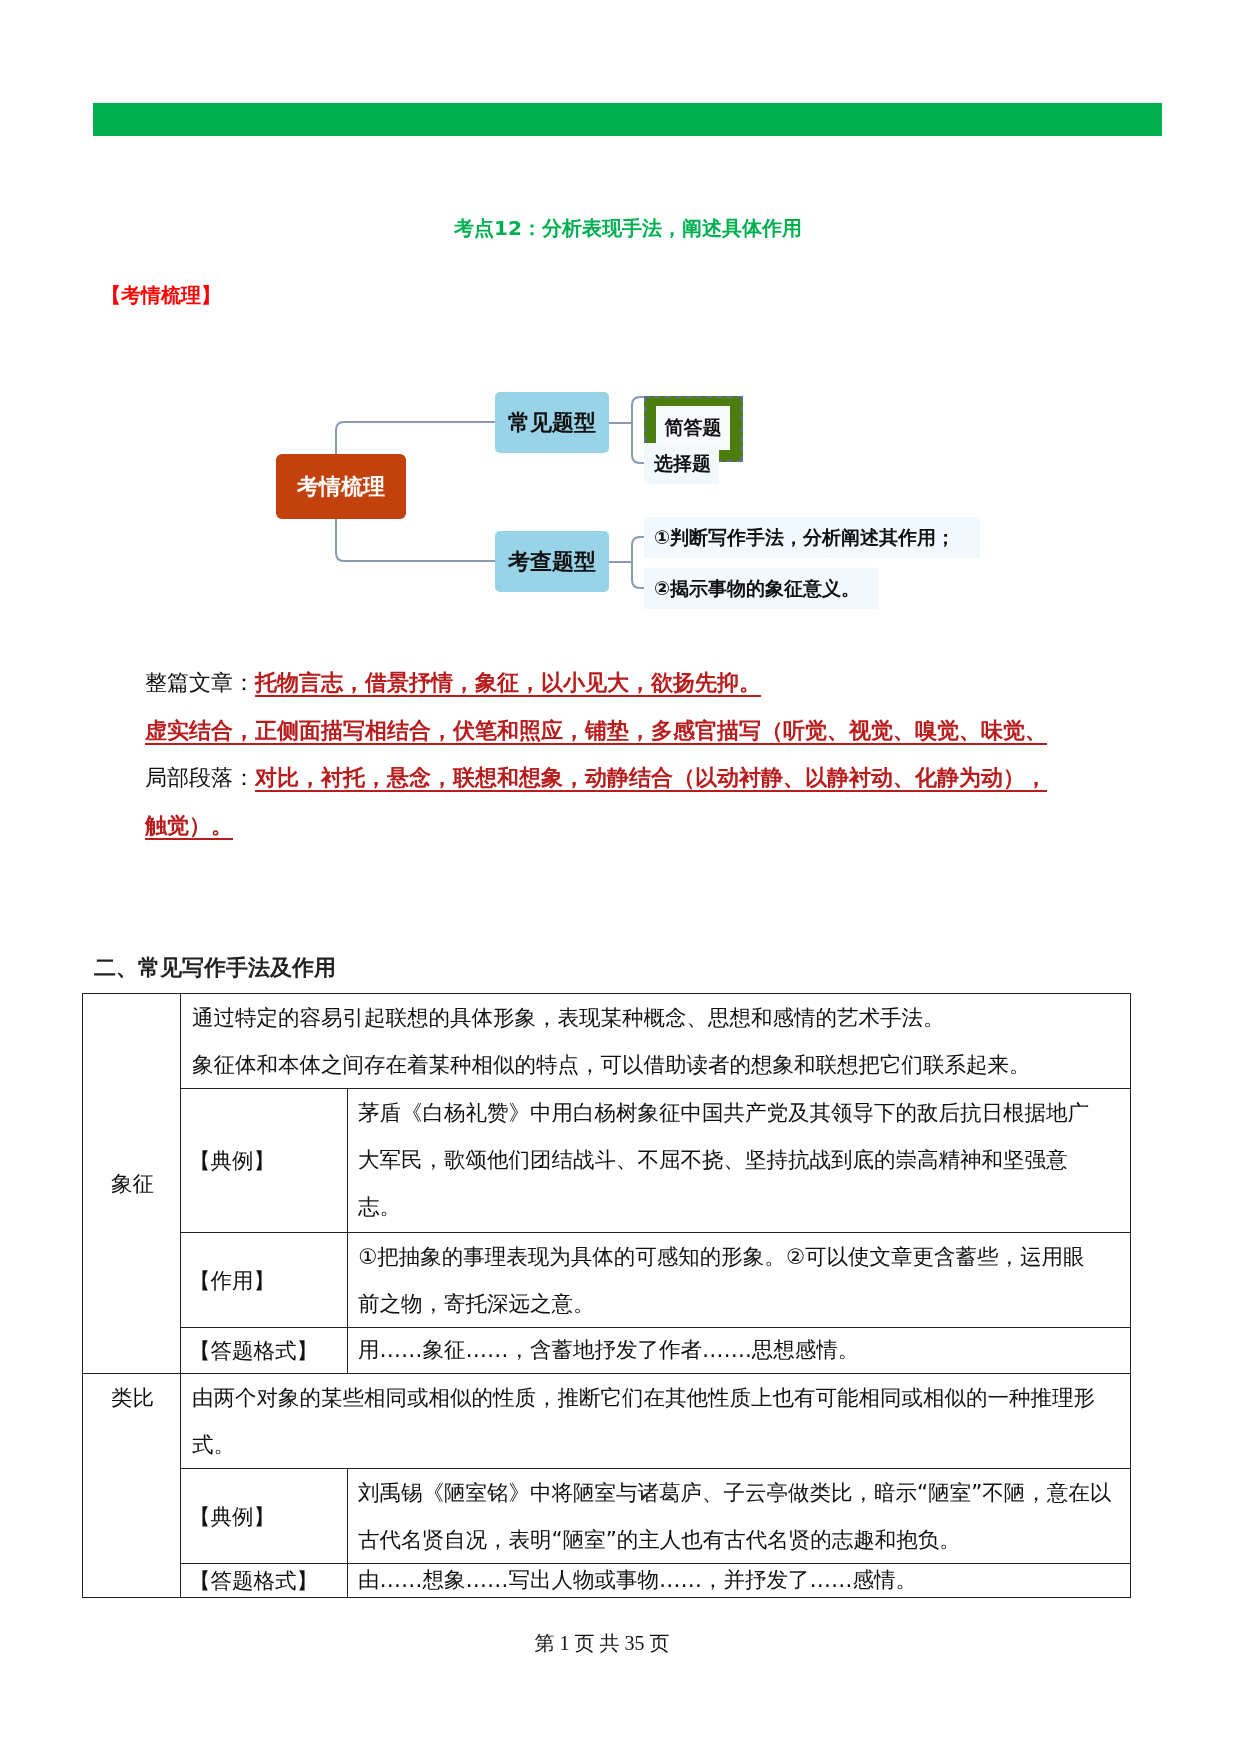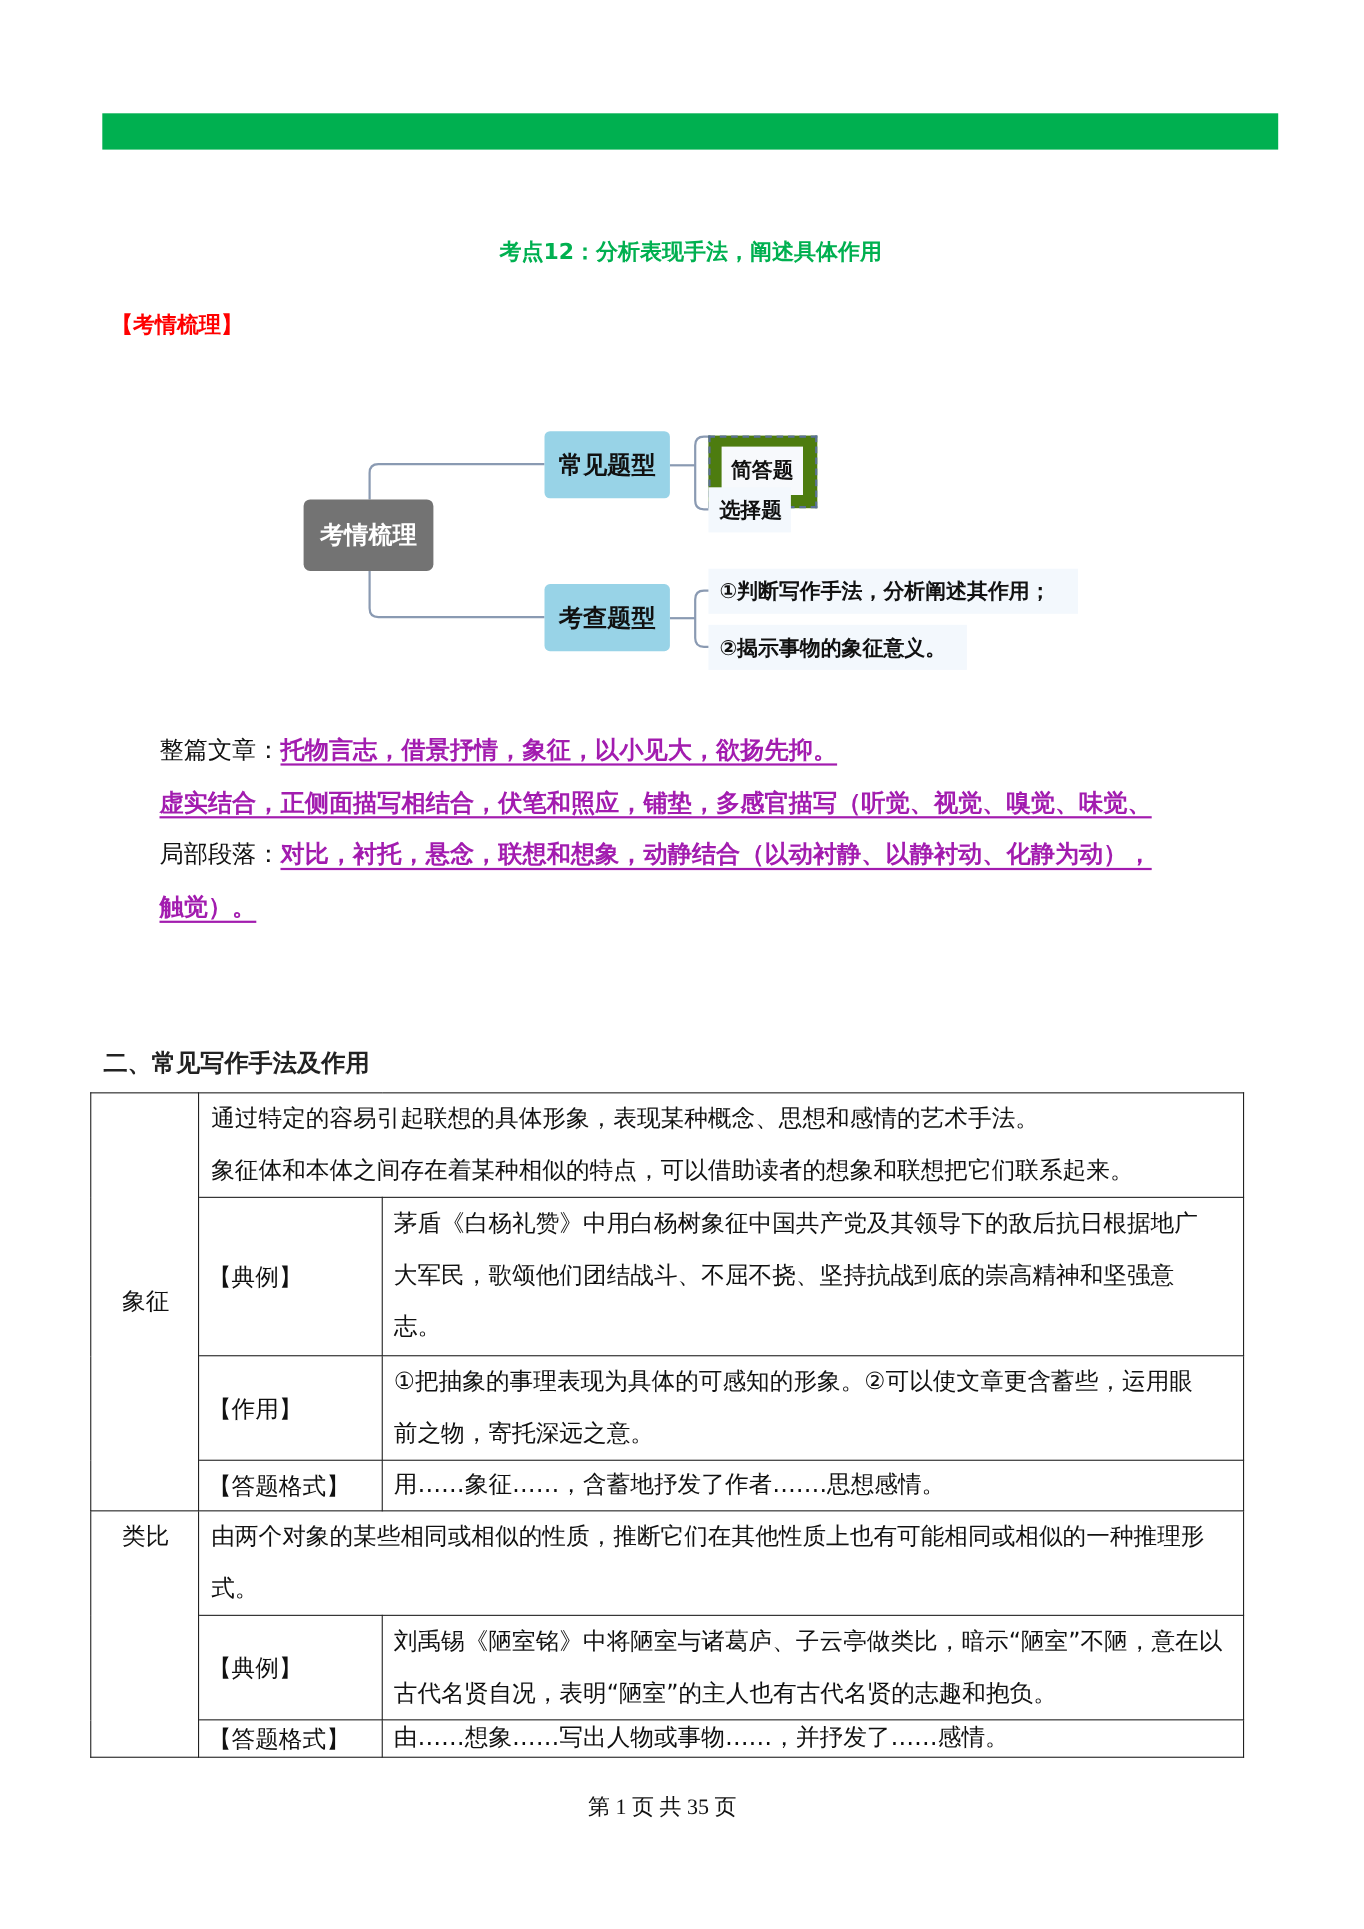--- a/index.html
+++ b/index.html
@@ -11,21 +11,21 @@
   .green-bar { left: 93px; top: 103px; width: 1069px; height: 33px; background: #00b050; }
   .title {
     left: 388px; top: 212px; width: 480px; text-align: center;
     font-size: 20px; font-weight: bold; color: #00b050; line-height: 32px; white-space: nowrap;
   }
   .section-label { left: 101px; top: 283px; font-size: 20px; font-weight: bold; color: #ff0000; line-height: 24px; white-space: nowrap; }
 
   
   .mm-svg { left: 0; top: 0; width: 1240px; height: 700px; pointer-events: none; }
   .mm-root {
-    left: 276px; top: 454px; width: 118px; height: 65px; background: #737373; border-radius: 6px;
+    left: 276px; top: 454px; width: 130px; height: 65px; background: #c2410c; border-radius: 6px;
     color: #fff; font-weight: bold; font-size: 22px; display: flex; align-items: center; justify-content: center; white-space: nowrap;
   }
   .mm-branch {
     width: 114px; height: 61px; background: #98d3e7; border-radius: 5px;
     color: #111; font-weight: bold; font-size: 22px; display: flex; align-items: center; justify-content: center; white-space: nowrap;
   }
   .mm-leaf {
     height: 41px; background: #f3f8fd; color: #111; font-weight: bold; font-size: 19px;
     display: flex; align-items: center; padding-left: 10px; box-sizing: border-box; white-space: nowrap;
   }
@@ -35,21 +35,21 @@
   }
   .mm-selected .inner {
     position: absolute; left: 10px; top: 8px; width: 74px; height: 44px; background: #f7f9fc;
     display: flex; align-items: center; justify-content: center; font-weight: bold; font-size: 19px; white-space: nowrap;
   }
 
   
   .sec1 { left: 94px; top: 659px; font-size: 22px; line-height: 47.5px; }
   .heading { font-weight: bold; white-space: nowrap; color: #222; }
   .item-line { padding-left: 51px; white-space: nowrap; }
-  .u { font-weight: bold; text-decoration: underline; text-decoration-thickness: 2px; text-underline-offset: 5px; color: #a21caf; }
+  .u { font-weight: bold; text-decoration: underline; text-decoration-thickness: 2px; text-underline-offset: 5px; color: #b91c1c; }
 
   .sec2-heading { left: 94px; top: 944px; font-size: 22px; line-height: 47px; }
 
   
   .tbl {
     left: 82px; top: 993px; width: 1048px; border-collapse: collapse; table-layout: fixed;
     font-size: 21.5px; color: #111;
   }
   .tbl td { border: 1px solid #222; padding: 0; vertical-align: top; }
   .tbl .tech { padding-left: 28px; line-height: 47px; white-space: nowrap; }

